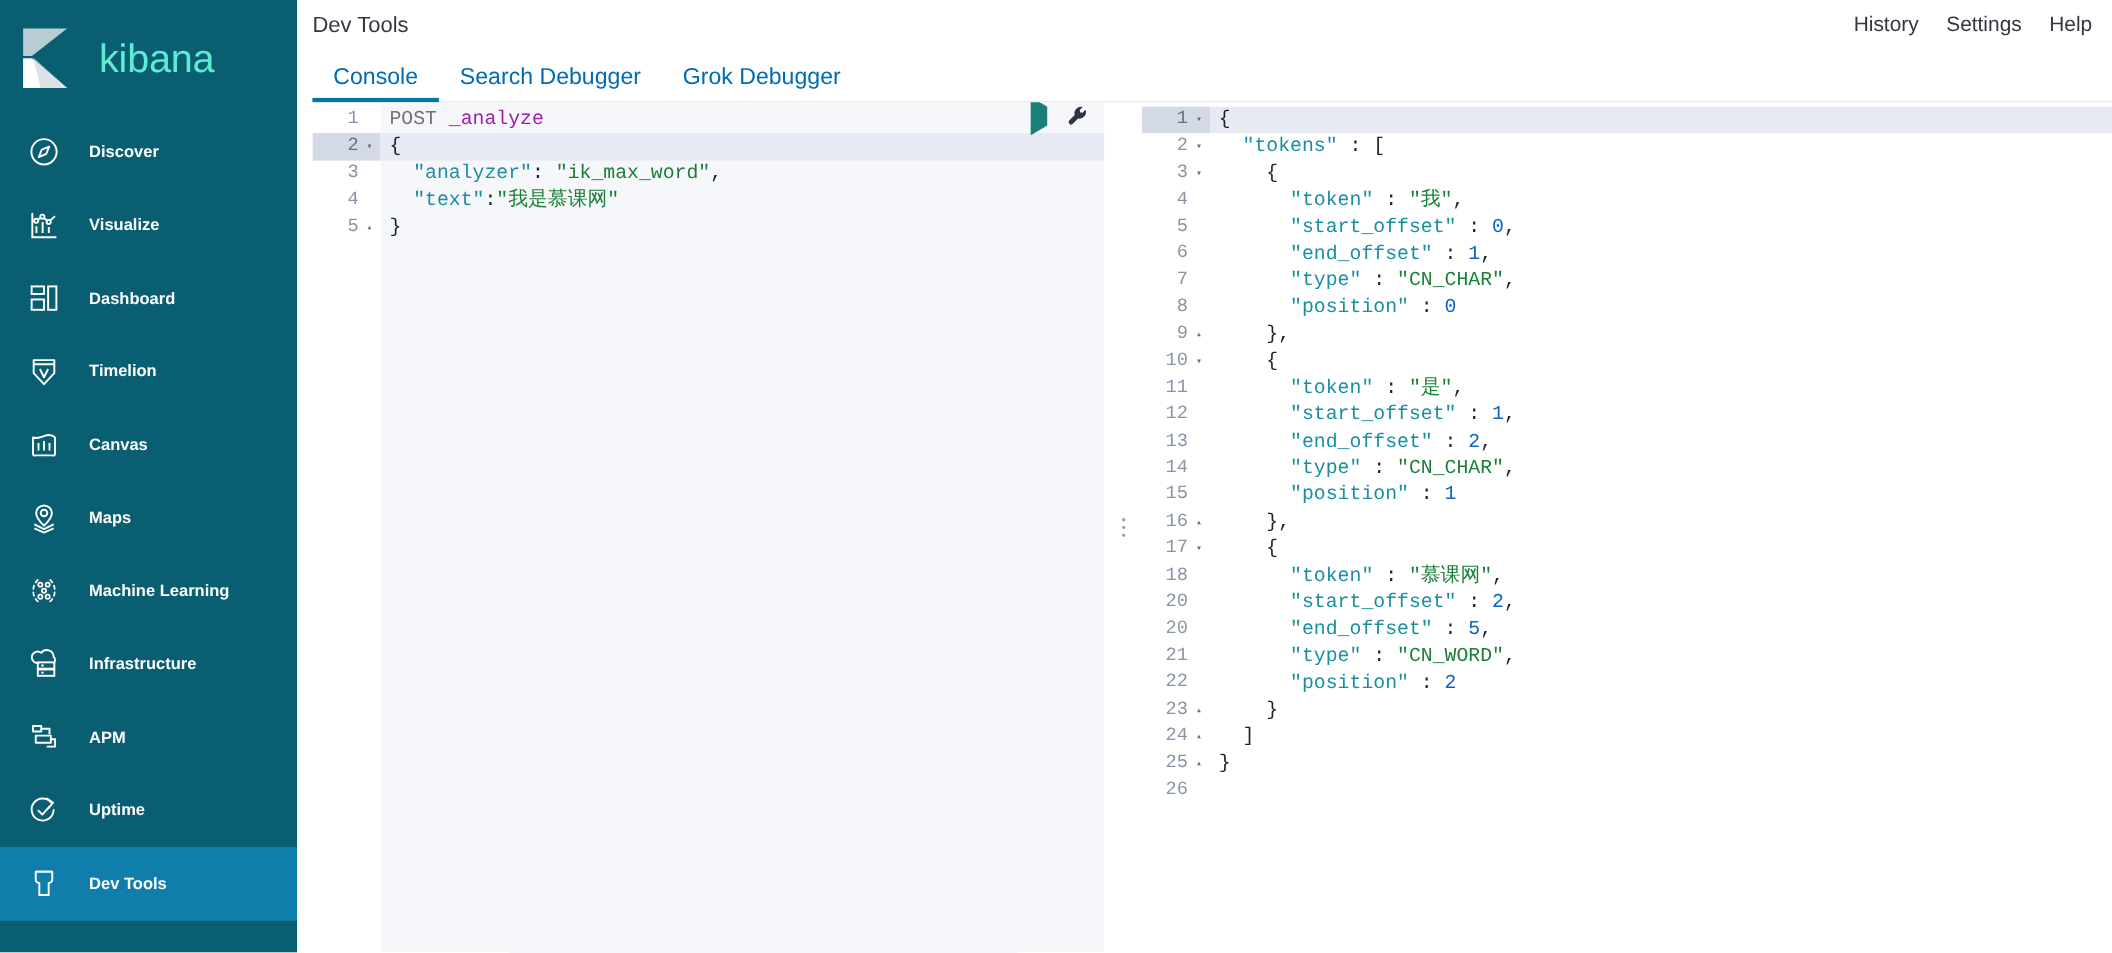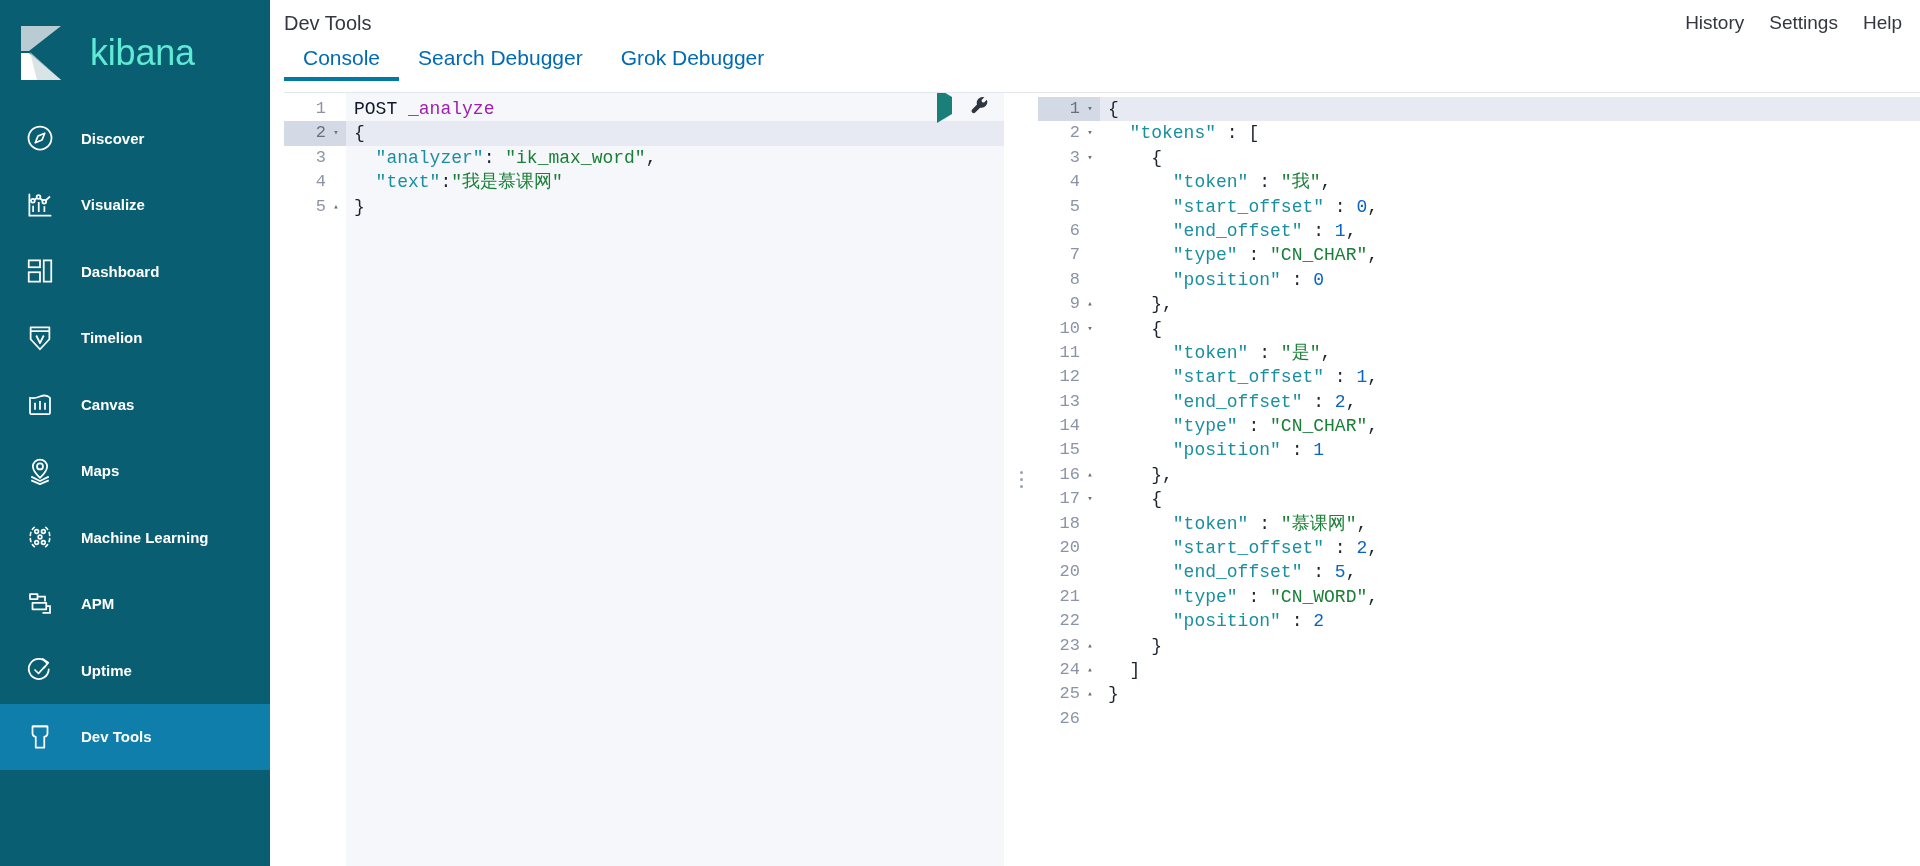--- a/index.html
+++ b/index.html
@@ -62,21 +62,21 @@
     font-size: 20px; color: #343741; font-weight: 400;
   }
   .topbar-spacer { flex: 1 1 auto; }
   .topbar-link {
     font-size: 19px; color: #343741; font-weight: 400;
     margin-left: 25px; cursor: pointer; white-space: nowrap;
   }
 
   .tabsbar {
     height: 47px; min-height: 47px;
-    display: flex; align-items: flex-start;
+    display: flex; align-items: flex-end;
     padding-left: 14px;
     position: relative;
   }
   .tab {
     font-size: 21px; color: #006bb4; font-weight: 400;
     padding: 0 19px 11px 19px; cursor: pointer;
     position: relative; white-space: nowrap;
   }
   .tab.active::after {
     content: ""; position: absolute;
@@ -143,21 +143,21 @@
     height: 24.4px; white-space: pre;
     display: flex; align-items: center;
     padding-left: 8px;
   }
   .code-req { background: #f5f7fa; }
   .code-req .ln.hl { background: #e7eaf2; }
   .code-res { background: #ffffff; }
   .code-res .ln.hl { background: #e7eaf2; }
 
   
-  .t-method { color: #0f172a; }
+  .t-method { color: #737373; }
   .t-url    { color: #a21caf; }
   .t-key    { color: #1a8fa0; }
   .t-str    { color: #1a7f37; }
   .t-num    { color: #0b63c5; }
   .t-punc   { color: #1c2430; }
   .t-plain  { color: #1c2430; }
 
   .req-actions {
     position: absolute; top: 3px; right: 14px;
     display: flex; align-items: center; gap: 18px;
@@ -268,20 +268,31 @@
             <circle cx="9.3" cy="7.6" r="1.5"></circle>
             <circle cx="14.7" cy="7.6" r="1.5"></circle>
             <circle cx="9.3" cy="16.4" r="1.5"></circle>
             <circle cx="14.7" cy="16.4" r="1.5"></circle>
             <circle cx="12" cy="12" r="1.5"></circle>
           </svg>
         </span>
         <span class="nav-label">Machine Learning</span>
       </div>
 
+      <div class="nav-item">
+        <span class="nav-icon">
+          <svg viewBox="0 0 24 24" fill="none" stroke="#fff" stroke-width="1.4">
+            <path d="M8 11 A4.2 4.2 0 1 1 10 3.6 A5 5 0 0 1 19 6.4 A3.4 3.4 0 0 1 19.2 11" stroke-linejoin="round" stroke-linecap="round"></path>
+            <rect x="7.5" y="10.5" width="12" height="4.6"></rect>
+            <rect x="7.5" y="15.7" width="12" height="4.6"></rect>
+            <path d="M10 12.8 H11.8 M10 18 H11.8"></path>
+          </svg>
+        </span>
+        <span class="nav-label">Infrastructure</span>
+      </div>
 
 
       <div class="nav-item">
         <span class="nav-icon">
           <svg viewBox="0 0 24 24" fill="none" stroke="#fff" stroke-width="1.4">
             <path d="M4 4 H10 V8 H4 Z" stroke-linejoin="round"></path>
             <path d="M10 6 H16 V10"></path>
             <rect x="6" y="11" width="11" height="5.2" stroke-linejoin="round"></rect>
             <path d="M17 13.6 H20 V19 H14"></path>
           </svg>

